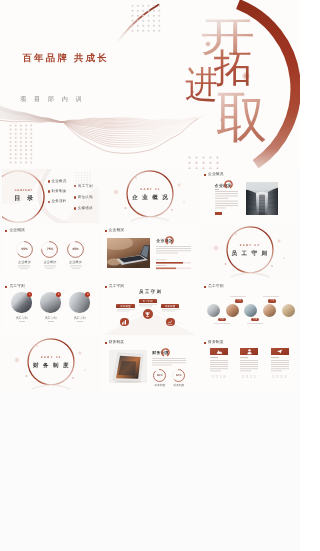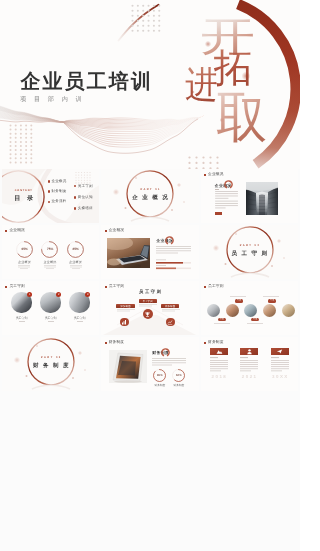--- a/index.html
+++ b/index.html
@@ -337,21 +337,21 @@
       <circle cx="222" cy="120" r="2.4" fill="url(#blob1)"></circle>
       <circle cx="193" cy="92" r="1.8" fill="url(#blob1)"></circle>
     </svg>
     <div class="cover-chars">
       <span class="dc dc1">开</span>
       <span class="dc dc2">拓</span>
       <span class="dc dc3">进</span>
       <span class="dc dc4">取</span>
     </div>
     <div class="cover-text">
-      <div class="ctitle">企业员工培训</div>
+      <div class="eyebrow">百年品牌 共成长</div>
       <div class="csub">项目部内训</div>
     </div>
   </div>
   <div class="grid">
 
     <div class="row">
 
       <div class="slide">
         <svg width="97.33" height="54" viewBox="0 0 97.33 54">
           <defs>

